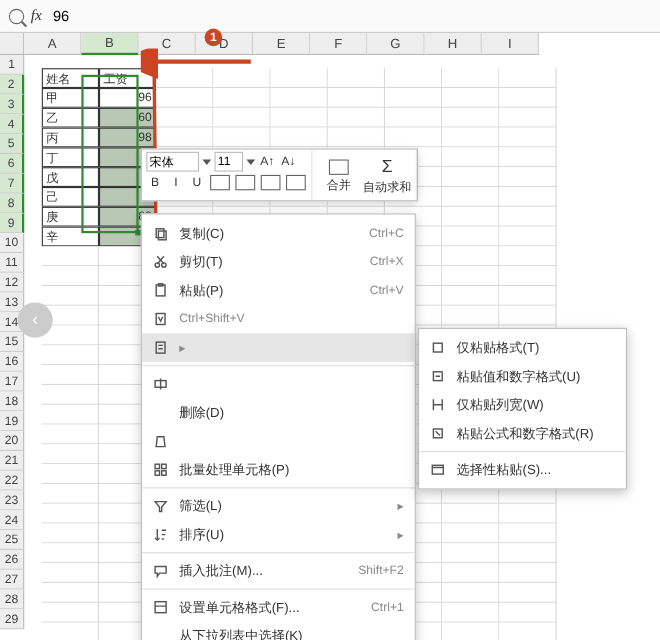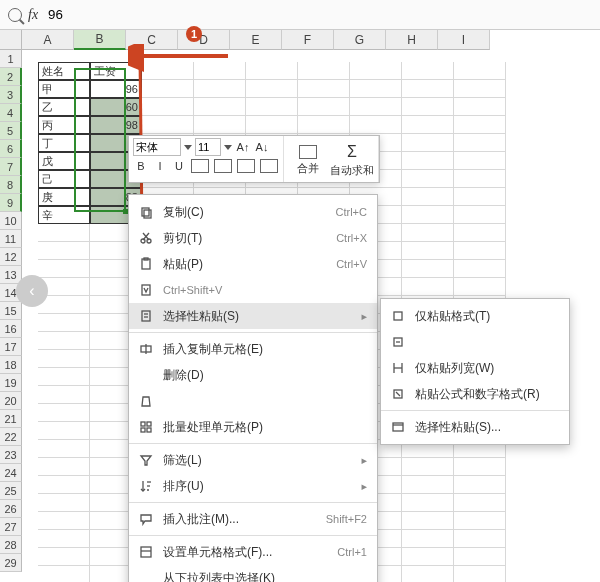--- a/index.html
+++ b/index.html
@@ -539,32 +539,30 @@
       <span class="ctx-sc">Ctrl+Shift+V</span>
     </div>
     <div class="ctx-item hl">
       <span class="ctx-ico">
         <svg class="ico" viewBox="0 0 14 14">
           <rect x="3" y="2" width="8" height="10"></rect>
           <line x1="5" y1="5" x2="9" y2="5"></line>
           <line x1="5" y1="8" x2="9" y2="8"></line>
         </svg>
       </span>
-      <span class="ctx-lbl">选择性粘贴(S)</span>
       <span class="ctx-sub">▸</span>
     </div>
     <div class="ctx-sep"></div>
     <div class="ctx-item">
       <span class="ctx-ico">
         <svg class="ico" viewBox="0 0 14 14">
           <rect x="2" y="4" width="10" height="6"></rect>
           <line x1="7" y1="2" x2="7" y2="12"></line>
         </svg>
       </span>
-      <span class="ctx-lbl">插入复制单元格(E)</span>
     </div>
     <div class="ctx-item">
       <span class="ctx-ico"></span>
       <span class="ctx-lbl">删除(D)</span>
     </div>
     <div class="ctx-item">
       <span class="ctx-ico">
         <svg class="ico" viewBox="0 0 14 14">
           <path d="M4 3 L10 3 L11 12 L3 12 Z"></path>
         </svg>
@@ -640,20 +638,21 @@
       </span>
       <span class="ctx-lbl">仅粘贴格式(T)</span>
     </div>
     <div class="ctx-item">
       <span class="ctx-ico">
         <svg class="ico" viewBox="0 0 14 14">
           <rect x="3" y="3" width="8" height="8"></rect>
           <line x1="5" y1="7" x2="9" y2="7"></line>
         </svg>
       </span>
+      <span class="ctx-lbl">粘贴值和数字格式(U)</span>
     </div>
     <div class="ctx-item">
       <span class="ctx-ico">
         <svg class="ico" viewBox="0 0 14 14">
           <line x1="3" y1="2" x2="3" y2="12"></line>
           <line x1="11" y1="2" x2="11" y2="12"></line>
           <line x1="3" y1="7" x2="11" y2="7"></line>
         </svg>
       </span>
       <span class="ctx-lbl">仅粘贴列宽(W)</span>

